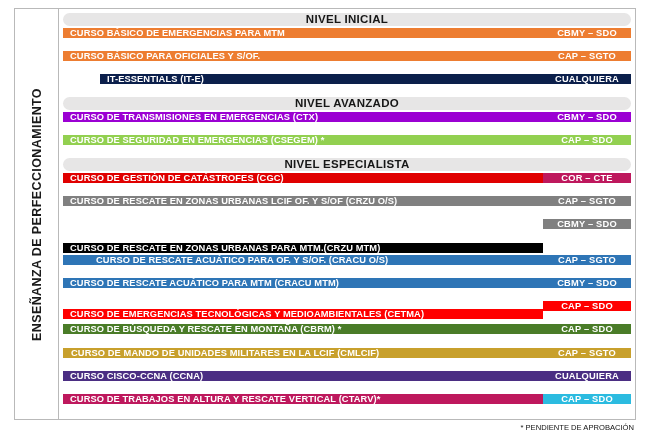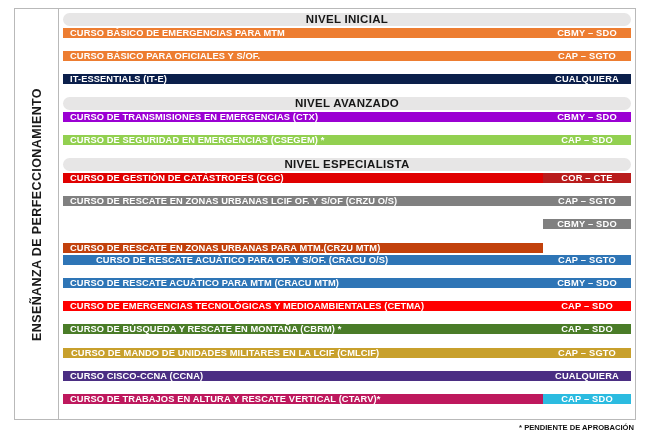--- a/index.html
+++ b/index.html
@@ -89,21 +89,21 @@
     font-size: 9.3px;
     font-weight: bold;
     letter-spacing: 0.2px;
   }
   .footnote {
     position: absolute;
     right: 16px;
     top: 423px;
     font-size: 7.6px;
     color: #111111;
-    font-weight: bold;
+    font-weight: normal;
   }
 </style>
 </head>
 <body>
 
 <div id="page">
   <div class="frame">
 
     <div class="side-label">
       <span>ENSEÑANZA DE PERFECCIONAMIENTO</span>
@@ -113,55 +113,55 @@
         <div class="section-header">NIVEL INICIAL</div>
         <div class="row">
           <div class="course" style="background: rgb(237, 125, 49); color: rgb(255, 255, 255);">CURSO BÁSICO DE EMERGENCIAS PARA MTM</div>
           <div class="rank" style="background: rgb(237, 125, 49); color: rgb(255, 255, 255);">CBMY – SDO</div>
         </div>
         <div class="row">
           <div class="course" style="background: rgb(237, 125, 49); color: rgb(255, 255, 255);">CURSO BÁSICO PARA OFICIALES Y S/OF.</div>
           <div class="rank" style="background: rgb(237, 125, 49); color: rgb(255, 255, 255);">CAP – SGTO</div>
         </div>
         <div class="row">
-          <div class="course" style="background: rgb(11, 31, 75); color: rgb(255, 255, 255);">IT-ESSENTIALS (IT-E)</div>
+          <div class="course" style="background: rgb(11, 31, 75); color: rgb(255, 255, 255); margin-left: 37px;">IT-ESSENTIALS (IT-E)</div>
           <div class="rank" style="background: rgb(11, 31, 75); color: rgb(255, 255, 255);">CUALQUIERA</div>
         </div>
         <div class="section-header">NIVEL AVANZADO</div>
         <div class="row">
           <div class="course" style="background: rgb(155, 0, 211); color: rgb(255, 255, 255);">CURSO DE TRANSMISIONES EN EMERGENCIAS (CTX)</div>
           <div class="rank" style="background: rgb(155, 0, 211); color: rgb(255, 255, 255);">CBMY – SDO</div>
         </div>
         <div class="row">
           <div class="course" style="background: rgb(146, 208, 80); color: rgb(255, 255, 255);">CURSO DE SEGURIDAD EN EMERGENCIAS (CSEGEM) *</div>
           <div class="rank" style="background: rgb(146, 208, 80); color: rgb(255, 255, 255);">CAP – SDO</div>
         </div>
         <div class="section-header">NIVEL ESPECIALISTA</div>
         <div class="row">
           <div class="course" style="background: rgb(224, 0, 0); color: rgb(255, 255, 255);">CURSO DE GESTIÓN DE CATÁSTROFES (CGC)</div>
-          <div class="rank" style="background: #b91c1c; color: rgb(255, 255, 255);">COR – CTE</div>
+          <div class="rank" style="background: #be185d; color: rgb(255, 255, 255);">COR – CTE</div>
         </div>
         <div class="row">
           <div class="course" style="background: rgb(128, 128, 128); color: rgb(255, 255, 255);">CURSO DE RESCATE EN ZONAS URBANAS LCIF OF. Y S/OF (CRZU O/S)</div>
           <div class="rank" style="background: rgb(128, 128, 128); color: rgb(255, 255, 255);">CAP – SGTO</div>
         </div>
         <div class="row">
-          <div class="course" style="background: #c2410c; color: rgb(255, 255, 255); margin-top: 24px;">CURSO DE RESCATE EN ZONAS URBANAS PARA MTM.(CRZU MTM)</div>
+          <div class="course" style="background: #000000; color: rgb(255, 255, 255); margin-top: 24px;">CURSO DE RESCATE EN ZONAS URBANAS PARA MTM.(CRZU MTM)</div>
           <div class="rank" style="background: rgb(128, 128, 128); color: rgb(255, 255, 255);">CBMY – SDO</div>
         </div>
         <div class="row">
           <div class="course" style="background: rgb(46, 117, 182); color: rgb(255, 255, 255); padding-left: 33px;">CURSO DE RESCATE ACUÁTICO PARA OF. Y S/OF. (CRACU O/S)</div>
           <div class="rank" style="background: rgb(46, 117, 182); color: rgb(255, 255, 255);">CAP – SGTO</div>
         </div>
         <div class="row">
           <div class="course" style="background: rgb(46, 117, 182); color: rgb(255, 255, 255);">CURSO DE RESCATE ACUÁTICO PARA MTM (CRACU  MTM)</div>
           <div class="rank" style="background: rgb(46, 117, 182); color: rgb(255, 255, 255);">CBMY – SDO</div>
         </div>
         <div class="row">
-          <div class="course" style="background: rgb(255, 0, 0); color: rgb(255, 255, 255);">CURSO DE EMERGENCIAS TECNOLÓGICAS Y MEDIOAMBIENTALES (CETMA)</div>
+          <div class="course" style="background: rgb(255, 0, 0); color: rgb(255, 255, 255); margin-top: 8px;">CURSO DE EMERGENCIAS TECNOLÓGICAS Y MEDIOAMBIENTALES (CETMA)</div>
           <div class="rank" style="background: rgb(255, 0, 0); color: rgb(255, 255, 255);">CAP – SDO</div>
         </div>
         <div class="row">
           <div class="course" style="background: rgb(74, 124, 40); color: rgb(255, 255, 255);">CURSO DE BÚSQUEDA Y RESCATE EN MONTAÑA (CBRM) *</div>
           <div class="rank" style="background: rgb(74, 124, 40); color: rgb(255, 255, 255);">CAP – SDO</div>
         </div>
         <div class="row">
           <div class="course" style="background: rgb(200, 160, 44); color: rgb(255, 255, 255); padding-left: 8px;">CURSO DE MANDO DE UNIDADES MILITARES EN LA LCIF (CMLCIF)</div>
           <div class="rank" style="background: rgb(200, 160, 44); color: rgb(255, 255, 255);">CAP – SGTO</div>
         </div>

